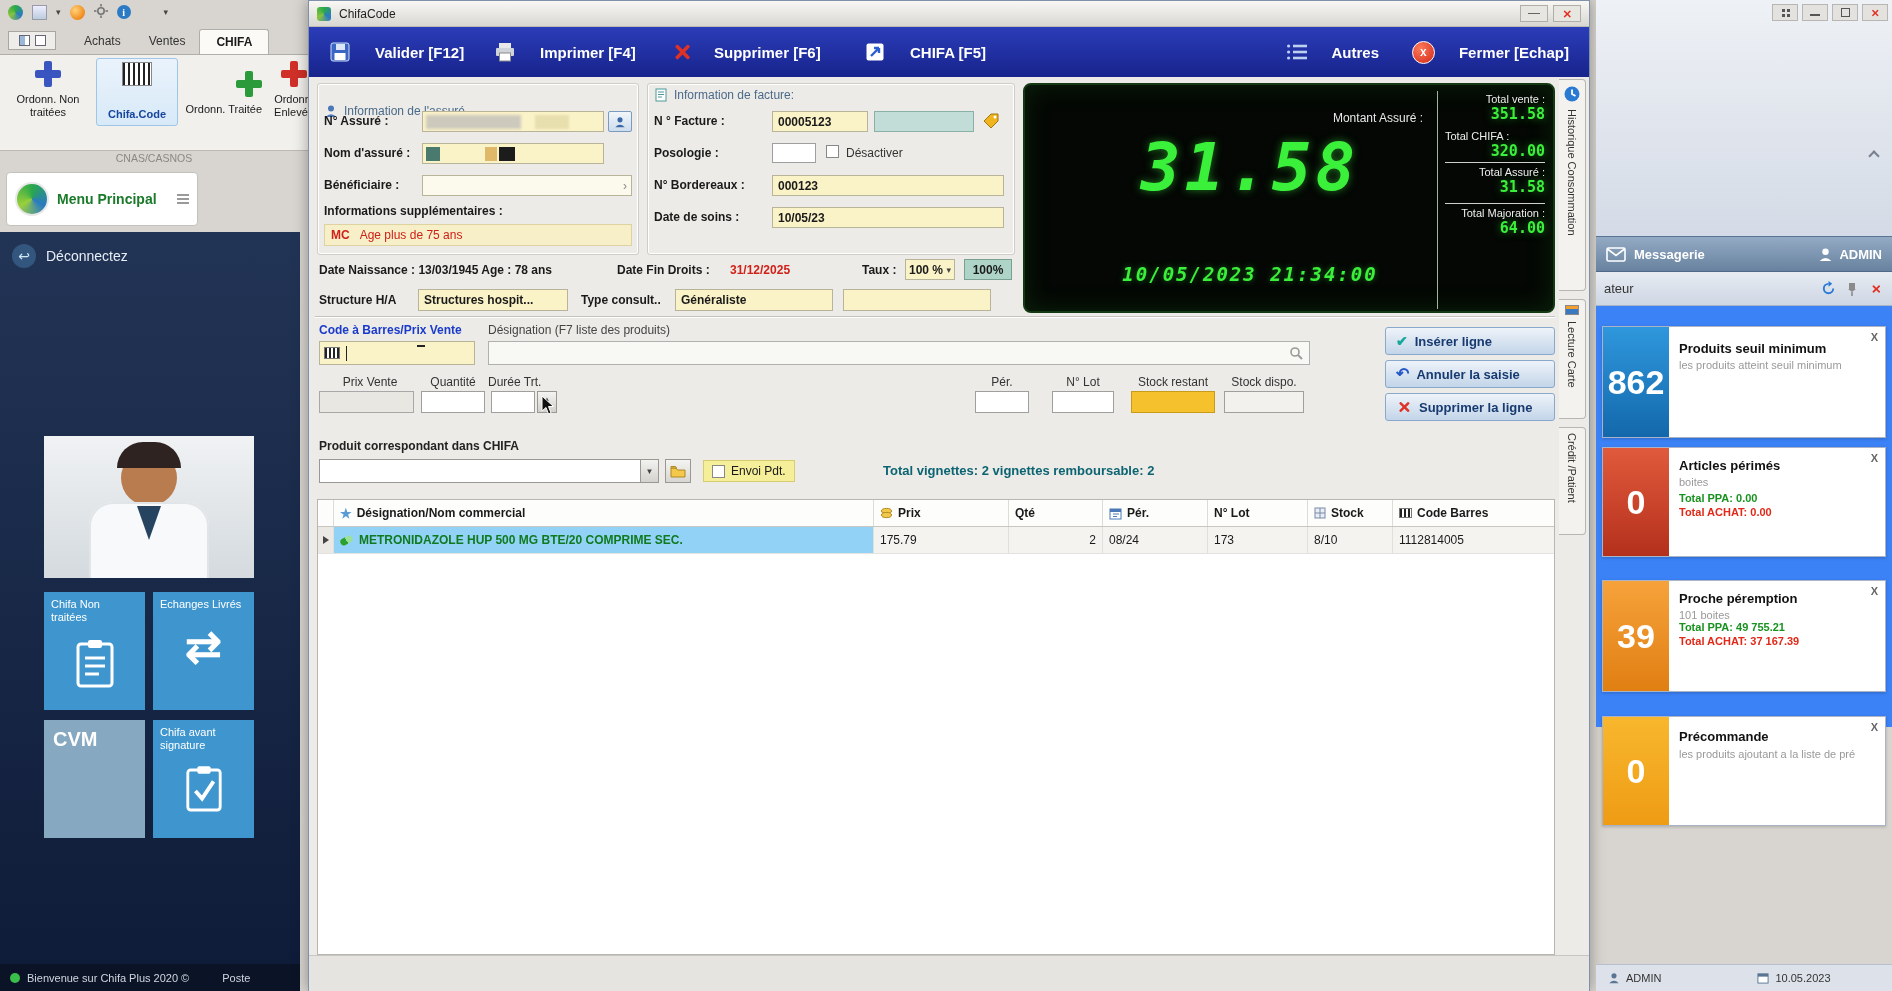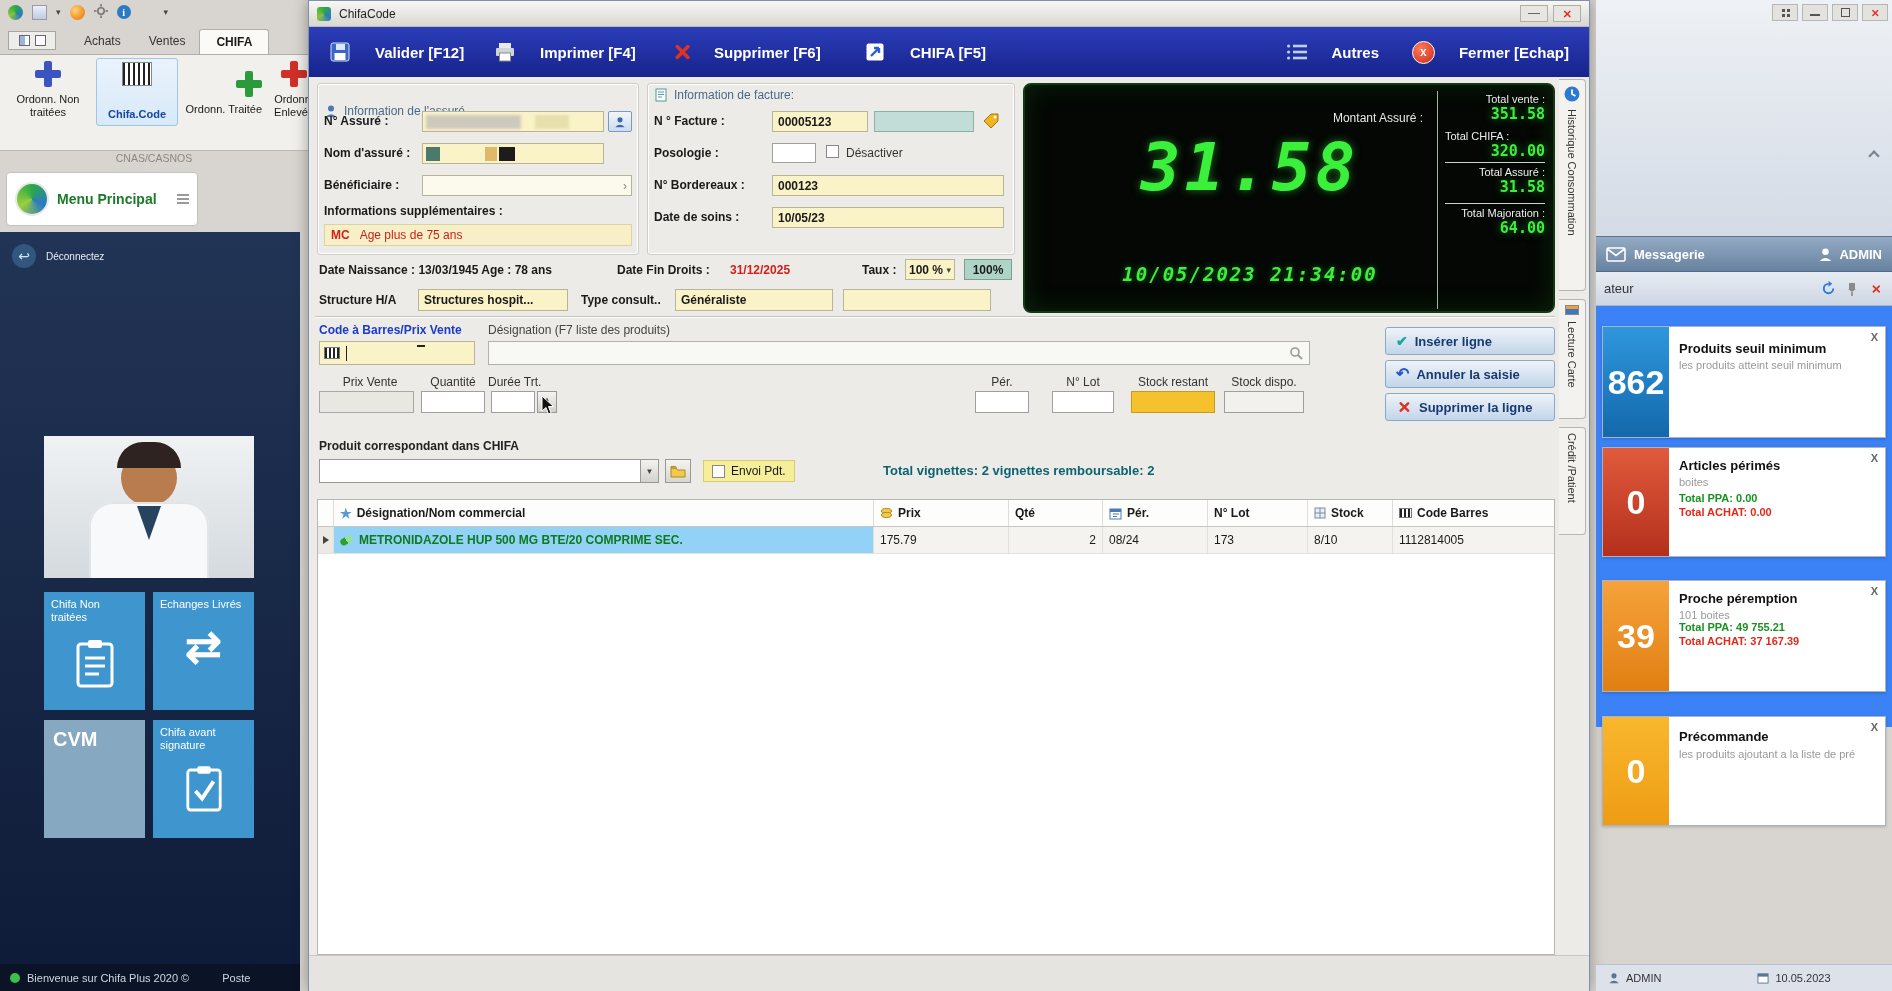--- a/index.html
+++ b/index.html
@@ -96,21 +96,21 @@
 
 <div class="abs flex" style="left:6px;top:172px;width:192px;height:54px;background:#fff;border:1px solid #c4c2bc;border-radius:4px;padding:0 8px;gap:8px">
   <span style="width:34px;height:34px;border-radius:50%;background:conic-gradient(#2aa84a,#2a7ac4,#9ad03a,#2aa84a);border:2px solid #e8e8e8"></span>
   <span class="bold" style="color:#1a7a2a;font-size:14px">Menu Principal</span>
   <span style="margin-left:auto;width:12px;height:10px;background:repeating-linear-gradient(#9a9a9a 0 2px,transparent 2px 4px)"></span>
 </div>
 
 <div class="abs" style="left:0;top:232px;width:300px;height:759px;background:linear-gradient(180deg,#223455 0%,#0e1b38 100%)">
   <div class="abs flex" style="left:12px;top:12px;gap:10px">
     <span style="width:24px;height:24px;border-radius:50%;background:#33567e;color:#cfe4f5;display:flex;align-items:center;justify-content:center;font-size:14px">↩</span>
-    <span style="color:#e8eef5;font-size:10px">Déconnectez</span>
+    <span style="color:#e8eef5;font-size:14px">Déconnectez</span>
   </div>
 
   <div class="abs" style="left:44px;top:204px;width:210px;height:142px;background:linear-gradient(#f0f2f4,#d4dade);overflow:hidden">
     <div class="abs" style="left:77px;top:14px;width:56px;height:56px;border-radius:50%;background:#b97c4e"></div>
     <div class="abs" style="left:73px;top:6px;width:64px;height:26px;border-radius:30px 30px 0 0;background:#2e2320"></div>
     <div class="abs" style="left:45px;top:66px;width:120px;height:80px;border-radius:24px 24px 0 0;background:#f8f9fa;box-shadow:inset 0 0 0 2px #e2e5e8"></div>
     <div class="abs" style="left:93px;top:70px;width:24px;height:34px;background:#26435f;clip-path:polygon(50% 100%,0 0,100% 0)"></div>
   </div>
 
   <div class="abs" style="left:44px;top:360px;width:101px;height:118px;background:#3f96cf;color:#fff">

